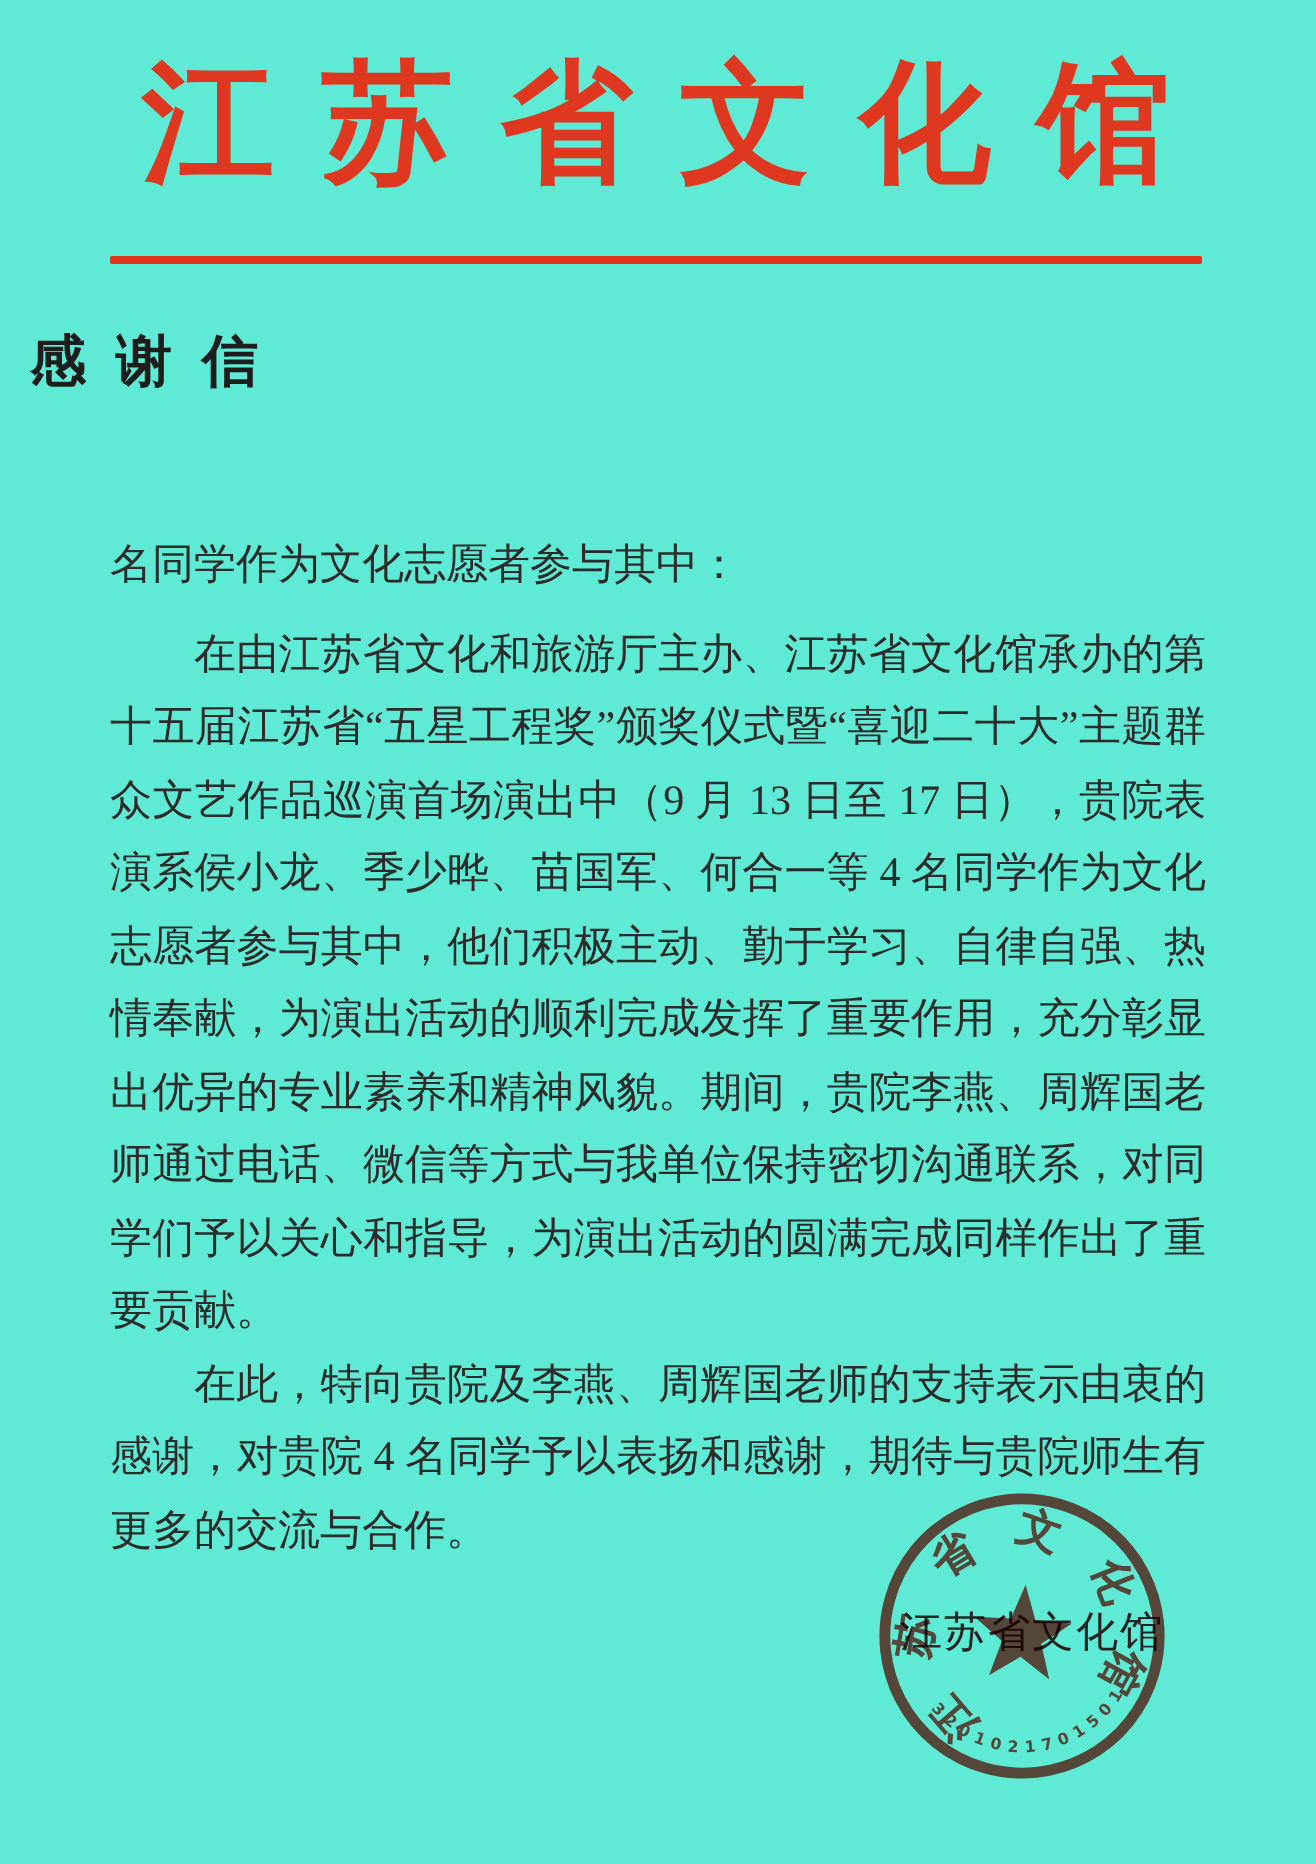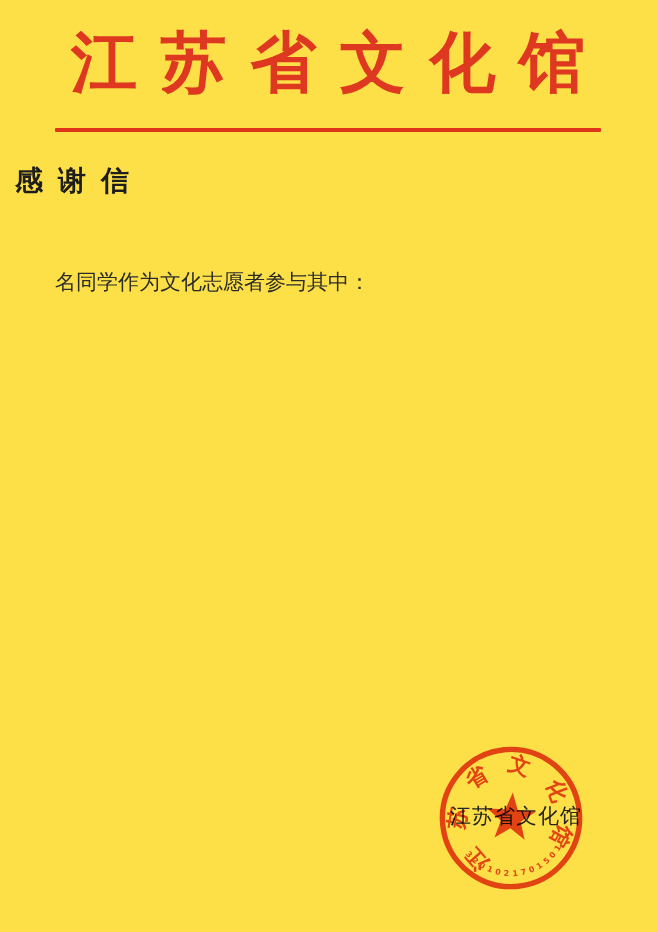--- a/index.html
+++ b/index.html
@@ -2,21 +2,21 @@
 <html><head>
 <meta charset="utf-8">
 <style>
   * { margin: 0; padding: 0; box-sizing: border-box; }
   html, body { background: #ffffff; }
   .page {
     position: relative;
     width: 658px;
     height: 932px;
     margin: 0 auto;
-    background: #fde047;
+    background: #5eead4;
     overflow: hidden;
     font-family: "Liberation Serif", "DejaVu Serif", serif;
     color: #2b2b2b;
   }
   .masthead {
     margin: 26px 73px 0 71px;
     font-size: 66px;
     line-height: 74px;
     font-weight: 700;
     color: #df3820;
@@ -87,20 +87,22 @@
 <div class="page">
 
   <div class="masthead">江苏省文化馆</div>
 
   <div class="red-rule"></div>
 
   <div class="letter-title">感谢信</div>
 
   <div class="letter-body">
     <div class="recipient">名同学作为文化志愿者参与其中：</div>
+    <p class="para">在由江苏省文化和旅游厅主办、江苏省文化馆承办的第十五届江苏省“五星工程奖”颁奖仪式暨“喜迎二十大”主题群众文艺作品巡演首场演出中（9 月 13 日至 17 日），贵院表演系侯小龙、季少晔、苗国军、何合一等 4 名同学作为文化志愿者参与其中，他们积极主动、勤于学习、自律自强、热情奉献，为演出活动的顺利完成发挥了重要作用，充分彰显出优异的专业素养和精神风貌。期间，贵院李燕、周辉国老师通过电话、微信等方式与我单位保持密切沟通联系，对同学们予以关心和指导，为演出活动的圆满完成同样作出了重要贡献。</p>
+    <p class="para">在此，特向贵院及李燕、周辉国老师的支持表示由衷的感谢，对贵院 4 名同学予以表扬和感谢，期待与贵院师生有更多的交流与合作。</p>
   </div>
 
   <div class="signature-name">江苏省文化馆</div>
 
 
   <div class="seal">
     <svg viewBox="0 0 150 150" xmlns="http://www.w3.org/2000/svg">
       <defs>
         <path id="arcTop" d="M 45.4 110.2 A 46 46 0 1 1 104.6 110.2" fill="none"></path>
         <path id="arcBottom" d="M 26.7 108.8 A 59 59 0 0 0 123.3 108.8" fill="none"></path>

